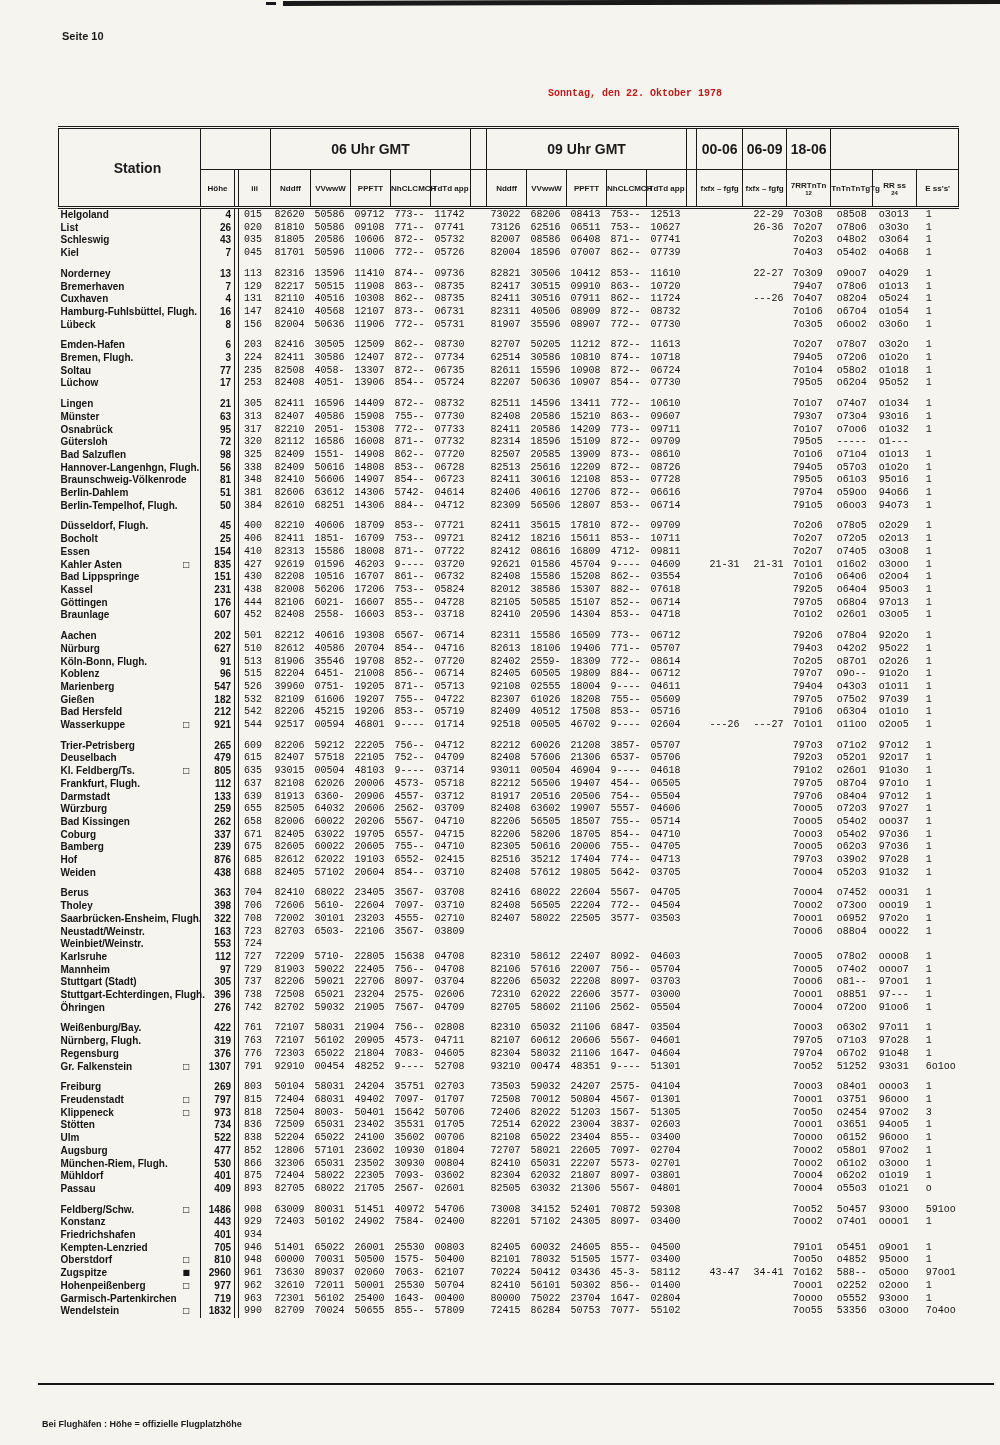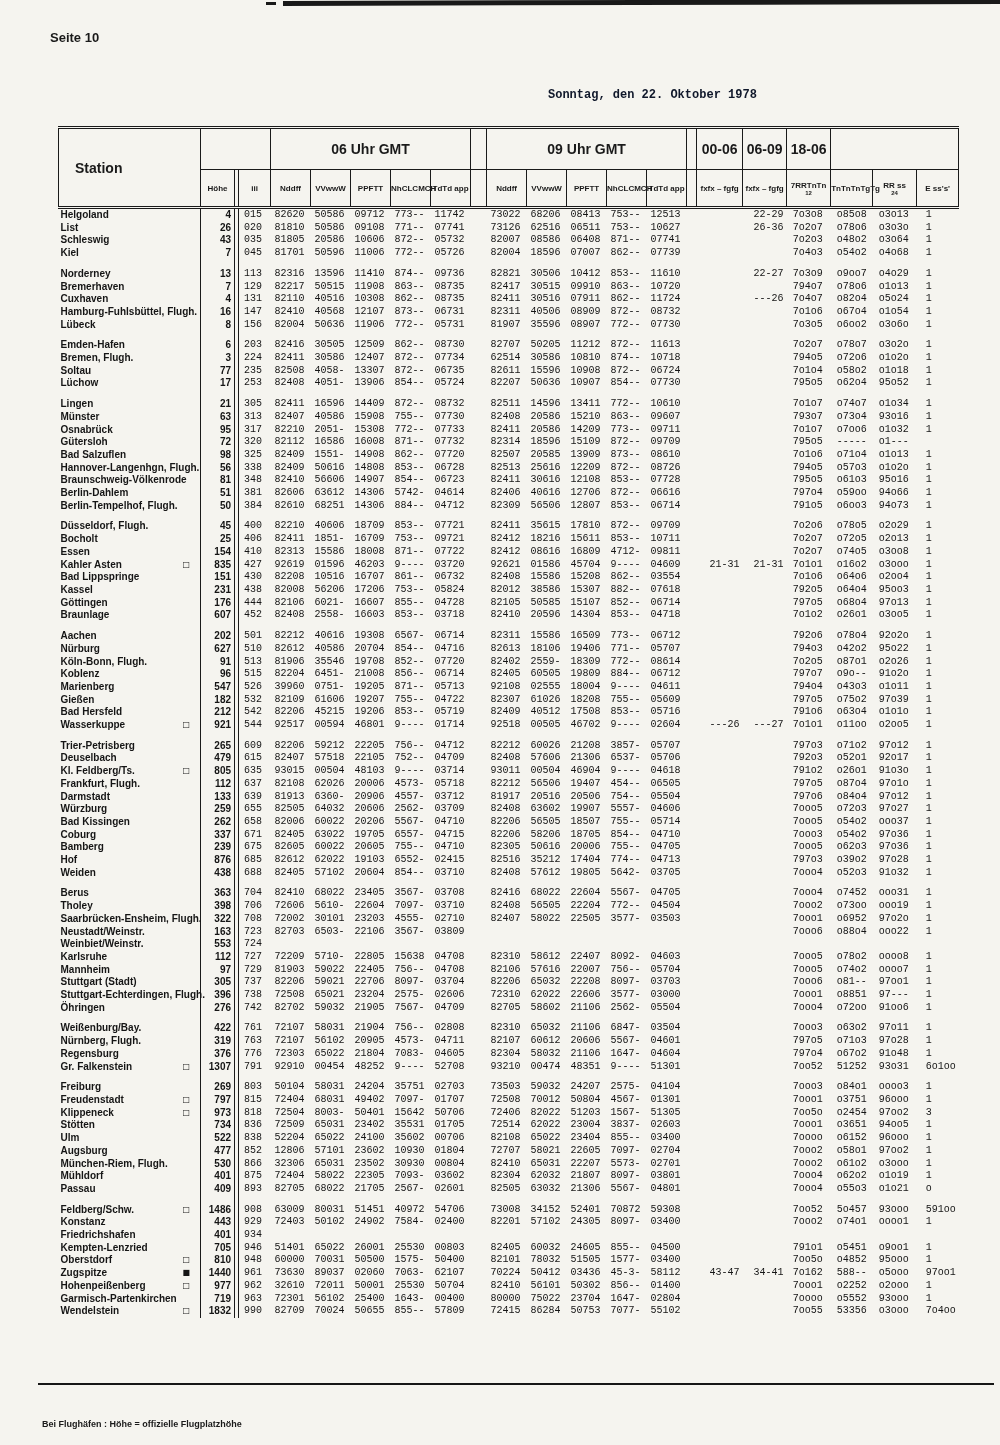--- a/index.html
+++ b/index.html
@@ -1,30 +1,30 @@
 <!DOCTYPE html>
 <html><head>
 <meta charset="utf-8">
 <style>
   html,body{margin:0;padding:0;}
   body{width:1000px;height:1445px;position:relative;background:#f5f4ef;
        font-family:"Liberation Sans",sans-serif;color:#1a1a1a;overflow:hidden;}
   .artifact{position:absolute;background:#191919;}
-  #page-label{position:absolute;left:50px;top:30px;font-size:13px;font-weight:bold;letter-spacing:0;}
+  #page-label{position:absolute;left:62px;top:30px;font-size:11px;font-weight:bold;letter-spacing:0;}
   #doc-title{position:absolute;left:548px;top:88px;font-family:"Liberation Mono","DejaVu Sans Mono",monospace;
-             font-size:12px;font-weight:bold;color:#0f172a;}
+             font-size:10px;font-weight:bold;color:#b91c1c;}
   table.tbl{position:absolute;left:58px;top:126px;width:900px;border-collapse:collapse;table-layout:fixed;}
   col.c-st{width:124px}col.c-sym{width:18px}col.c-h{width:34px}col.c-rl{width:4px}col.c-i{width:32px}
   col.c-o{width:40px}col.c-ga{width:16px}col.c-gb{width:10px}
   col.c-r1{width:46px}col.c-r2{width:44px}col.c-r3{width:44px}col.c-r4{width:42px}col.c-r5{width:44px}col.c-r6{width:42px}
 
   thead th{border:1px solid #1a1a1a;padding:0;font-weight:bold;background:transparent;}
   thead tr.h1 th{height:40px;border-top:3px double #1a1a1a;font-size:14px;}
   thead tr.h2 th{height:36px;border-bottom:3px double #1a1a1a;font-size:8px;}
-  thead th.sth{text-align:left;vertical-align:middle;padding-left:16px;font-size:10px;
+  thead th.sth{text-align:center;vertical-align:middle;padding-left:16px;font-size:10px;
                border-bottom:3px double #1a1a1a;}
   thead th.nob{border-left:none;border-right:none;}
   thead th .m{display:block;line-height:9px;text-align:center;}
   thead th .s{display:block;font-size:6px;line-height:6px;}
   thead th.tiny{font-size:6px;}
   thead th.med{font-size:7px;}
 
   tbody td{padding:0;height:12.7px;line-height:12.7px;font-size:10px;white-space:nowrap;
            font-family:"Liberation Mono","DejaVu Sans Mono",monospace;color:#151515;}
   tbody tr.gap td{height:8px;line-height:8px;}
@@ -2294,21 +2294,21 @@
         <td class="r1"></td>
         <td class="r2"></td>
         <td class="r3">7oo5o</td>
         <td class="r4">o4852</td>
         <td class="r5">95ooo</td>
         <td class="r6">1</td>
       </tr>
       <tr>
         <td class="station">Zugspitze</td>
         <td class="sym">■</td>
-        <td class="h">1440</td>
+        <td class="h">2960</td>
         <td class="rule"></td>
         <td class="i">961</td>
         <td class="o">73630</td>
         <td class="o">89037</td>
         <td class="o">02060</td>
         <td class="o">7063-</td>
         <td class="o">62107</td>
         <td class="gapA"></td>
         <td class="o">70224</td>
         <td class="o">50412</td>

